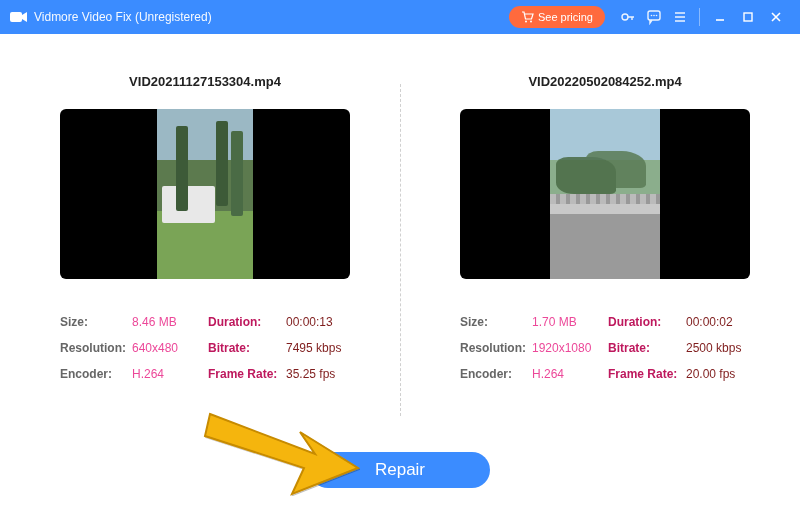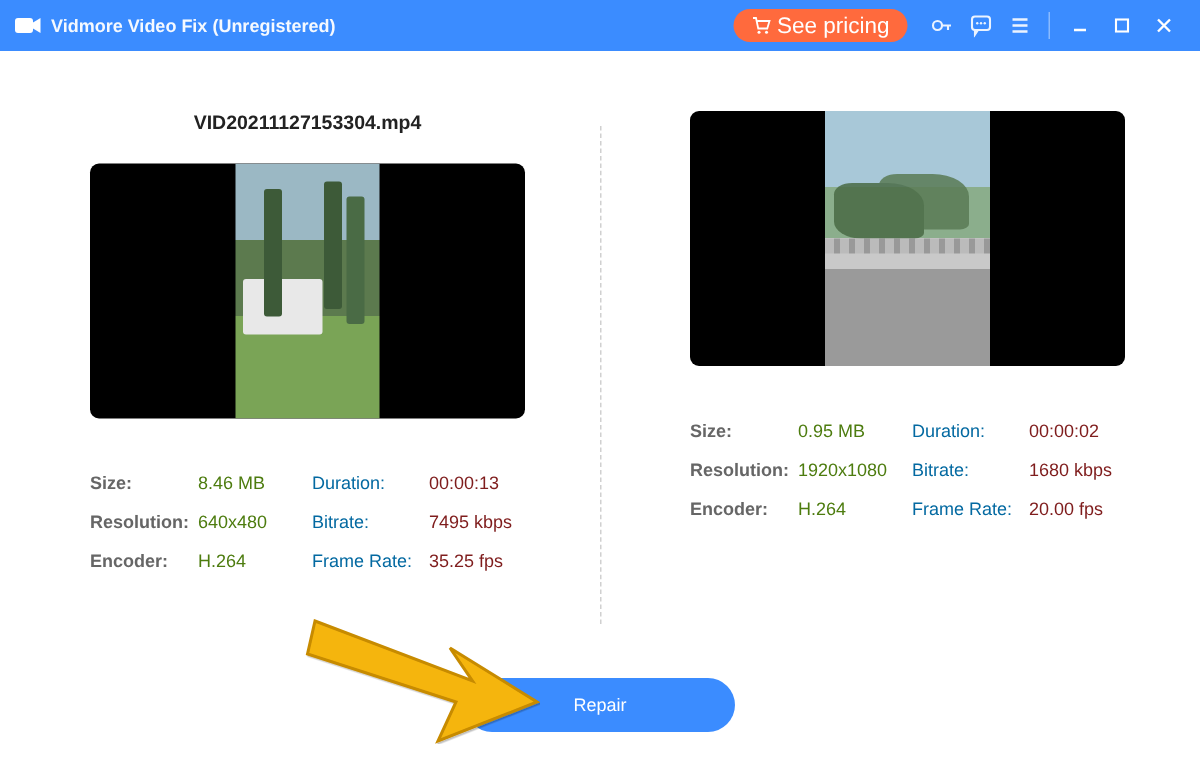--- a/index.html
+++ b/index.html
@@ -18,30 +18,30 @@
     align-items: center;
     padding: 0 10px;
     color: #fff;
     font-size: 12px;
   }
   .logo-icon {
     width: 18px; height: 14px;
     margin-right: 6px;
     display: flex; align-items: center;
   }
-  .title-text { opacity: 0.95; font-weight: bold; }
+  .title-text { opacity: 0.95; }
   .titlebar-spacer { flex: 1; }
   .pricing-btn {
     background: #ff6a3d;
     color: #fff;
     border-radius: 12px;
     height: 22px;
     padding: 0 12px;
     display: flex; align-items: center;
-    font-size: 15px;
+    font-size: 11px;
     cursor: pointer;
     margin-right: 10px;
   }
   .pricing-btn svg { margin-right: 4px; }
   .tb-icon {
     width: 26px; height: 26px;
     display: flex; align-items: center; justify-content: center;
     cursor: pointer;
     opacity: 0.9;
   }
@@ -151,39 +151,39 @@
   }
 
   .meta {
     width: 290px;
     margin-top: 30px;
     font-size: 12px;
     color: #333;
   }
   .meta-row { display: flex; height: 26px; align-items: center; }
   .meta-row .k { width: 72px; color: #666; font-weight: bold; }
-  .meta-row .v { width: 76px; color: #4d7c0f; }
-  .meta-row .k2 { width: 78px; color: #0369a1; font-weight: normal; }
+  .meta-row .v { width: 76px; color: #ec4899; }
+  .meta-row .k2 { width: 78px; color: #be185d; font-weight: bold; }
   .meta-row .v2 { flex: 1; color: #7f1d1d; }
 
   
   .repair-btn {
     position: absolute;
     left: 50%;
     transform: translateX(-50%);
     bottom: 28px;
     width: 180px;
     height: 36px;
     background: #3b8cff;
     color: #fff;
     border-radius: 18px;
     display: flex;
     align-items: center;
     justify-content: center;
-    font-size: 12px;
+    font-size: 17px;
     cursor: pointer;
   }
 
   
   .arrow {
     position: absolute;
     left: 200px;
     bottom: 20px;
     pointer-events: none;
   }
@@ -270,35 +270,36 @@
       <div class="meta-row">
         <span class="k">Encoder:</span>
         <span class="v">H.264</span>
         <span class="k2">Frame Rate:</span>
         <span class="v2">35.25 fps</span>
       </div>
     </div>
   </div>
 
   <div class="col">
+    <div class="filename">VID20220502084252.mp4</div>
     <div class="thumb right">
         <div class="inner"></div>
       </div>
     <div class="meta">
       <div class="meta-row">
         <span class="k">Size:</span>
-        <span class="v">0.95 MB</span>
+        <span class="v">1.70 MB</span>
         <span class="k2">Duration:</span>
         <span class="v2">00:00:02</span>
       </div>
       <div class="meta-row">
         <span class="k">Resolution:</span>
         <span class="v">1920x1080</span>
         <span class="k2">Bitrate:</span>
-        <span class="v2">1680 kbps</span>
+        <span class="v2">2500 kbps</span>
       </div>
       <div class="meta-row">
         <span class="k">Encoder:</span>
         <span class="v">H.264</span>
         <span class="k2">Frame Rate:</span>
         <span class="v2">20.00 fps</span>
       </div>
     </div>
   </div>
 

